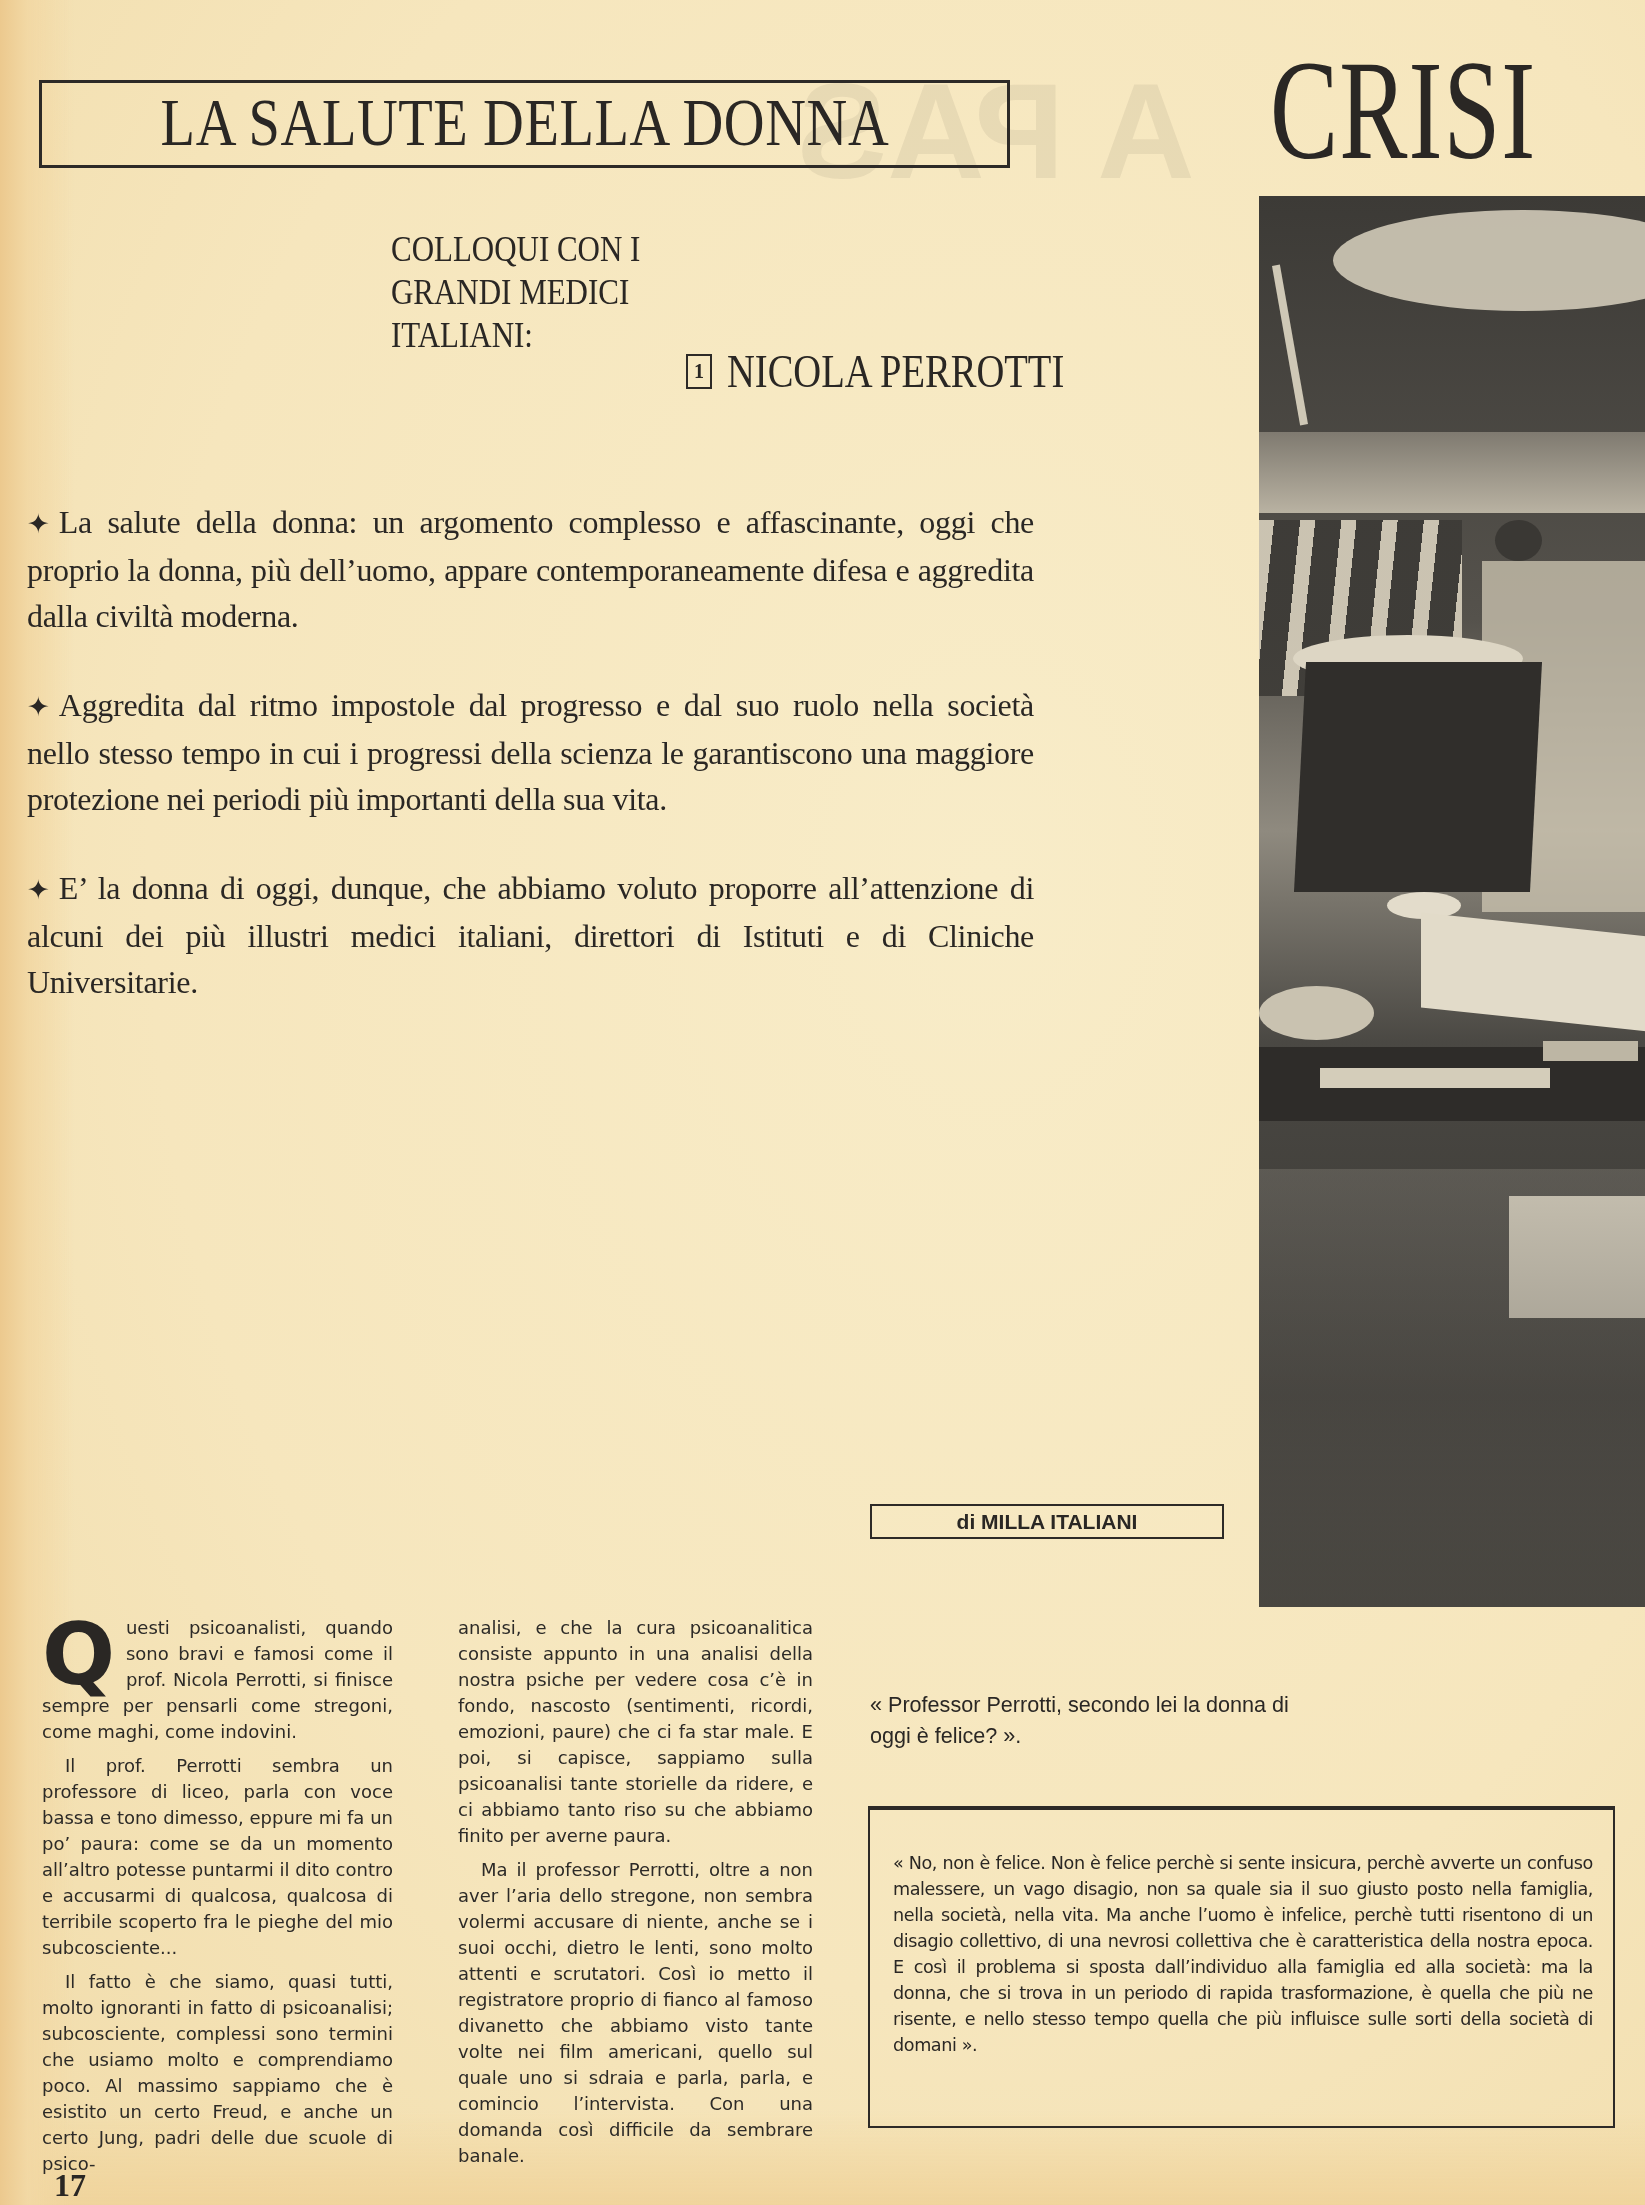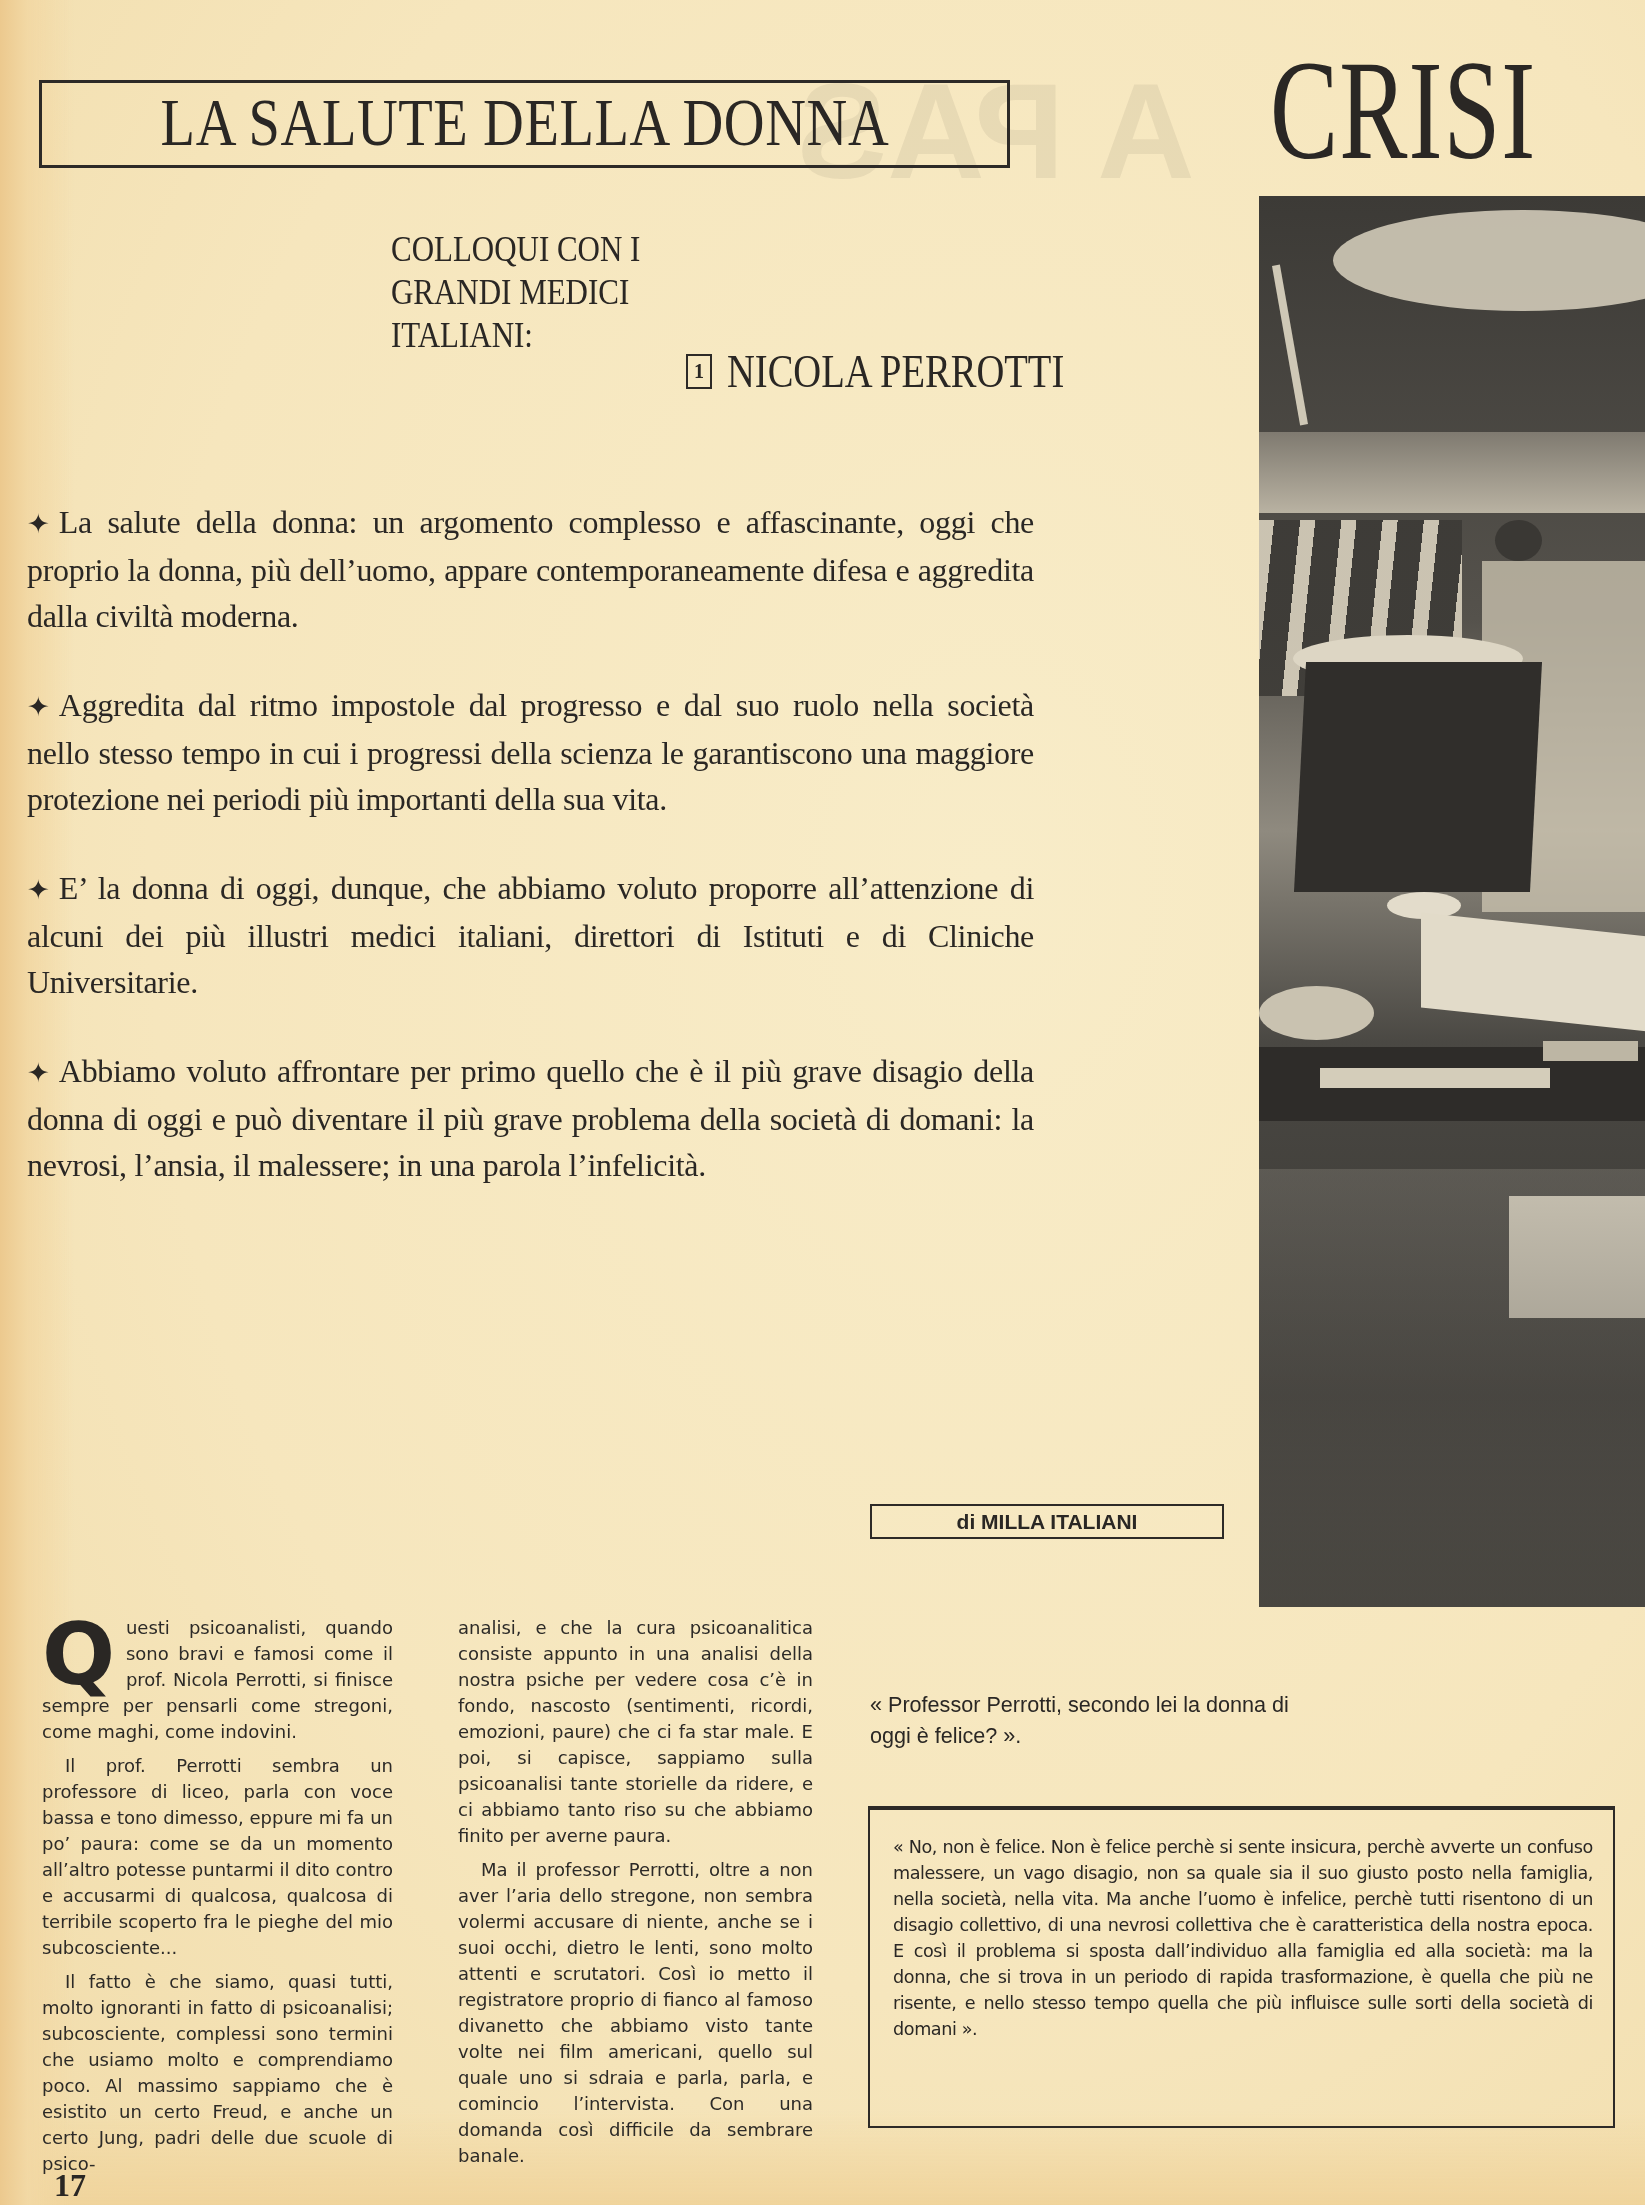--- a/index.html
+++ b/index.html
@@ -96,21 +96,21 @@
 
   .question {
     left: 870px; top: 1689px; width: 419px;
     font-family: "Liberation Sans", sans-serif; font-weight: normal;
     font-size: 21.6px; line-height: 31px;
   }
 
   .answer-box {
     left: 868px; top: 1806px; width: 747px; height: 322px;
     border: 2.7px solid #2d2a27; border-top-width: 4px; box-sizing: border-box;
-    padding: 24px 20px 0 23px;
+    padding: 40px 20px 0 23px;
   }
   .answer-text {
     font-family: "DejaVu Sans", sans-serif; font-size: 17.6px; line-height: 26px;
     text-align: justify; letter-spacing: -0.4px;
   }
 
   .page-number {
     left: 54px; top: 2169px; font-family: "Liberation Serif", serif;
     font-weight: bold; font-size: 32px; line-height: 1;
   }
@@ -132,21 +132,20 @@
 </div>
 <div class="abs doctor-line">
   <span class="num-badge">1</span>
   <span class="doctor-name">NICOLA PERROTTI</span>
 </div>
 
 <div class="abs intro">
   <p><span class="lead">✦</span><span>La salute della donna: un argomento complesso e affascinante, oggi che proprio la donna, più dell’uomo, appare contemporaneamente difesa e aggredita dalla civiltà moderna.</span></p>
   <p><span class="lead">✦</span><span>Aggredita dal ritmo impostole dal progresso e dal suo ruolo nella società nello stesso tempo in cui i progressi della scienza le garantiscono una maggiore protezione nei periodi più importanti della sua vita.</span></p>
   <p><span class="lead">✦</span><span>E’ la donna di oggi, dunque, che abbiamo voluto proporre all’attenzione di alcuni dei più illustri medici italiani, direttori di Istituti e di Cliniche Universitarie.</span></p>
-  <p><span class="lead">✦</span><span>Abbiamo voluto affrontare per primo quello che è il più grave disagio della donna di oggi e può diventare il più grave problema della società di domani: la nevrosi, l’ansia, il malessere; in una parola l’infelicità.</span></p>
 </div>
 
 <div class="abs photo">
   <div class="shape" style="left:74px; top:13.5px; width:378px; height:101px; border-radius:50%; background:#d9d2c0; opacity:0.85;"></div>
   <div class="shape" style="left:27px; top:68px; width:8px; height:162px; background:#cfc8b6; transform:rotate(-10deg);"></div>
   <div class="shape" style="left:0; top:236px; width:387px; height:81px; background:linear-gradient(180deg,#7f7a70,#b9b2a2);"></div>
   <div class="shape" style="left:0; top:324px; width:203px; height:176px; background:repeating-linear-gradient(96deg,#d8d0bd 0 15px,#3c3a36 15px 41px); opacity:0.9;"></div>
   <div class="shape" style="left:236px; top:324px; width:47px; height:41px; border-radius:50%; background:#3a3834;"></div>
   <div class="shape" style="left:223px; top:365px; width:176px; height:351px; background:#cfc7b3; opacity:0.75;"></div>
   <div class="shape" style="left:34px; top:439px; width:230px; height:47px; border-radius:50%; background:#ddd6c4;"></div>

